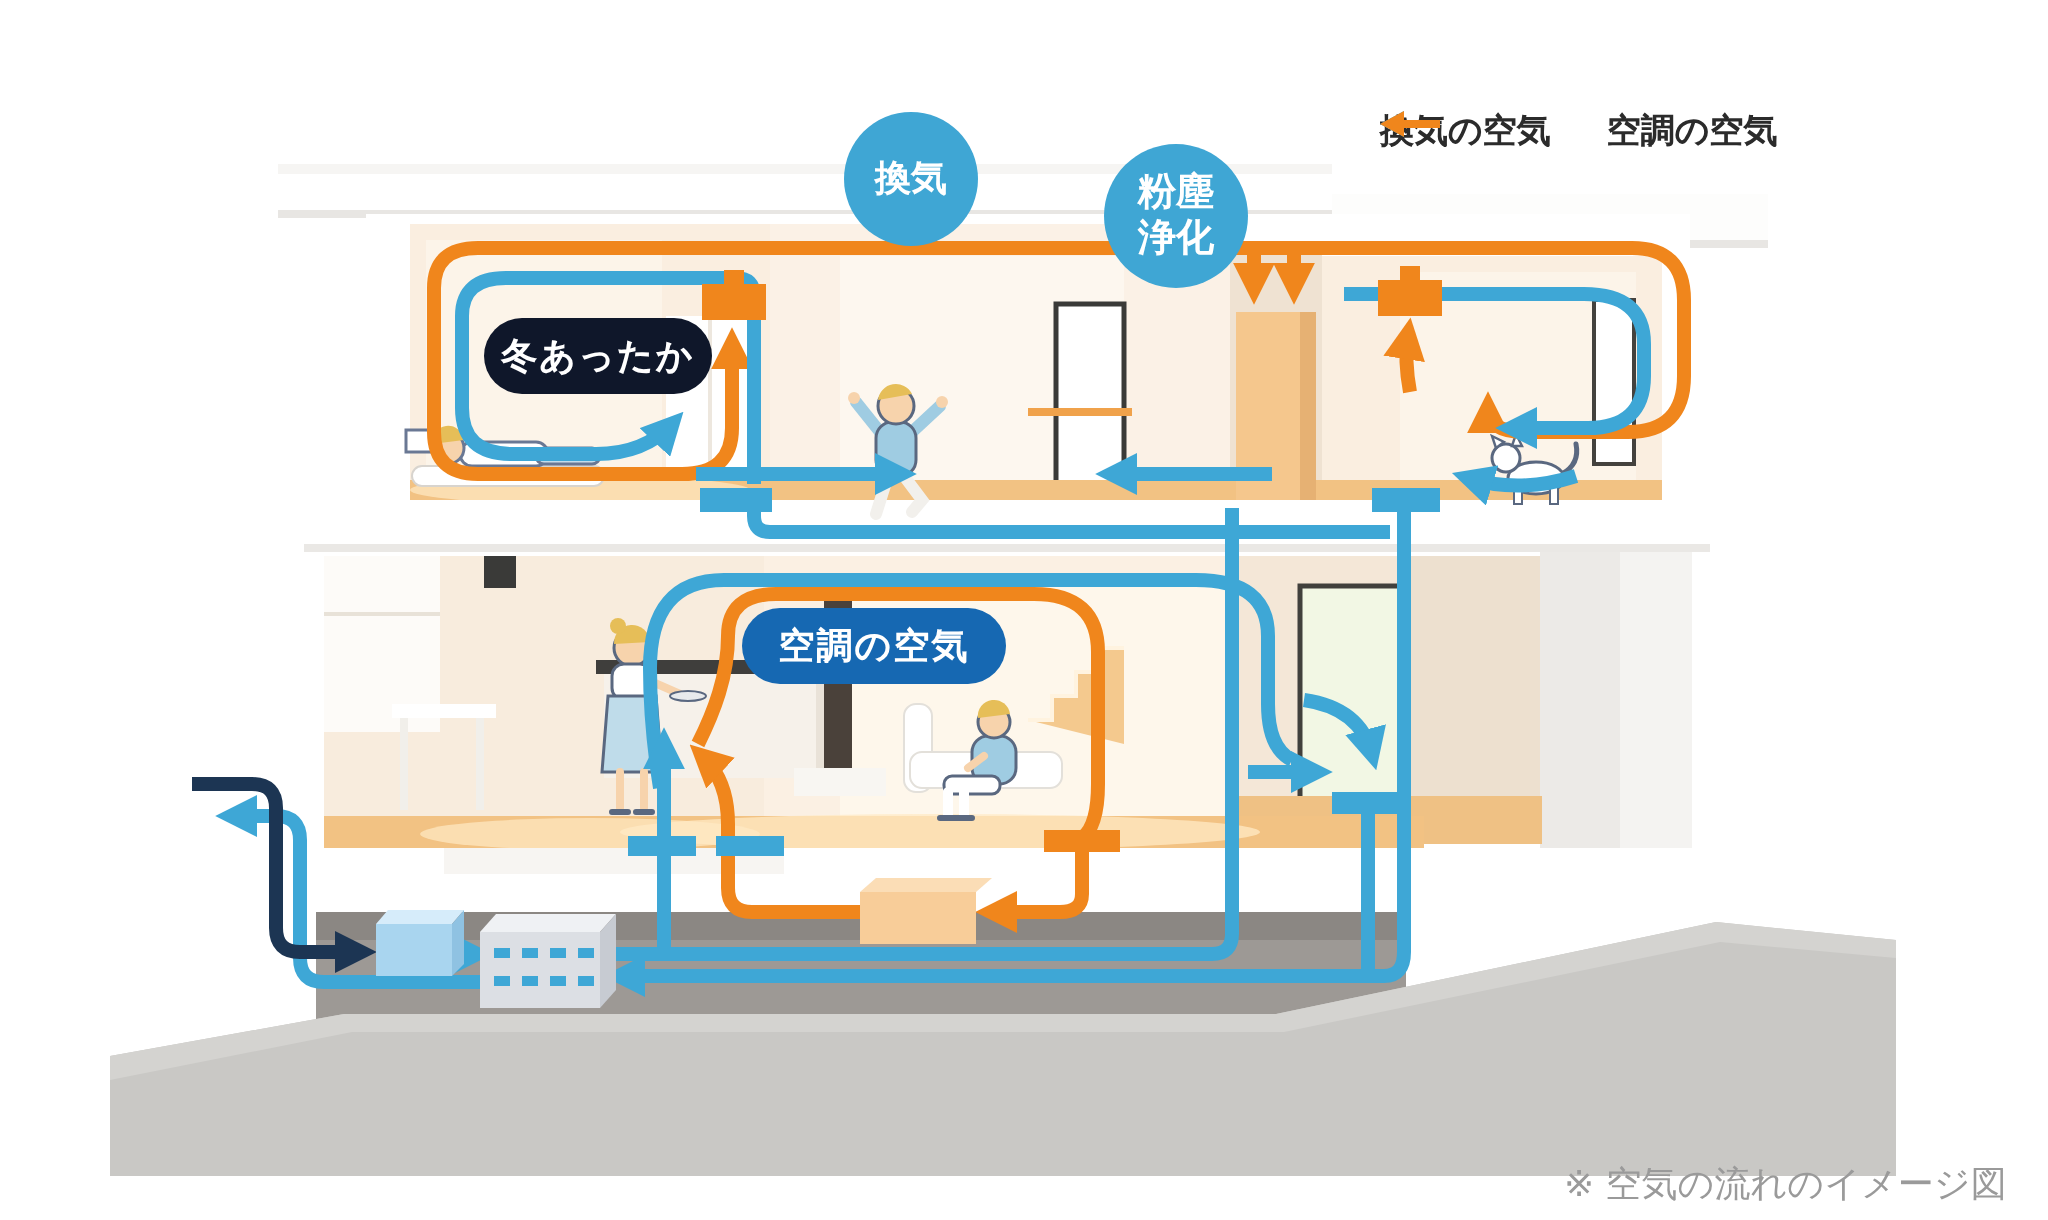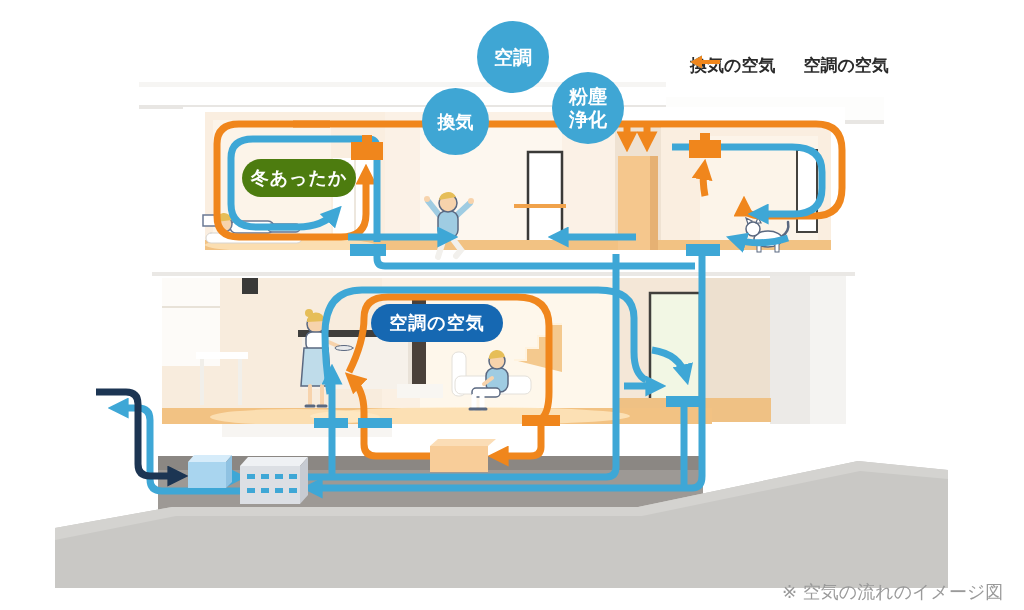--- a/index.html
+++ b/index.html
@@ -3,26 +3,26 @@
 <meta charset="utf-8">
 <style>
   html,body{margin:0;padding:0;background:#fff;}
   .stage{position:relative;width:1024px;height:610px;background:#ffffff;overflow:hidden;
          font-family:"DejaVu Sans","Liberation Sans",sans-serif;}
   .stage svg{position:absolute;left:0;top:0;}
   .feature-circle{position:absolute;border-radius:50%;background:#3FA6D4;color:#fff;
     display:flex;align-items:center;justify-content:center;font-weight:bold;text-align:center;
     line-height:1.2;white-space:pre-line;}
   .circle-aircon{left:477px;top:21px;width:72px;height:72px;font-size:19px;}
-  .circle-vent{left:422px;top:88px;width:67px;height:67px;font-size:18px;}
+  .circle-vent{left:422px;top:56px;width:67px;height:67px;font-size:18px;}
   .circle-dust{left:552px;top:72px;width:72px;height:72px;font-size:19px;}
   .badge{position:absolute;color:#fff;font-weight:bold;display:flex;align-items:center;
     justify-content:center;letter-spacing:1px;}
   .badge-winter{left:242px;top:159px;width:114px;height:38px;border-radius:19px;
-    background:#4d7c0f;font-size:18px;}
+    background:#0f172a;font-size:18px;}
   .badge-summer{left:371px;top:304px;width:132px;height:38px;border-radius:19px;
     background:#1668B2;font-size:18px;}
   .legend{position:absolute;left:690px;top:54px;display:flex;gap:28px;align-items:center;
     font-size:17px;font-weight:bold;color:#2b2b2b;}
   .legend-item{display:flex;align-items:center;gap:7px;}
   .footnote{position:absolute;left:782px;top:580px;font-size:18px;color:#9A9A9A;}
 </style>
 </head>
 <body>
 
@@ -219,21 +219,20 @@
       <rect x="275" y="474" width="8" height="5"></rect>
           <rect x="289" y="474" width="8" height="5"></rect>
       <rect x="247" y="488" width="8" height="5"></rect>
           <rect x="261" y="488" width="8" height="5"></rect>
       <rect x="275" y="488" width="8" height="5"></rect>
           <rect x="289" y="488" width="8" height="5"></rect>
     </g>
   </g>
 </svg>
 
-<div class="feature-circle circle-aircon">空調</div>
 <div class="feature-circle circle-vent">換気</div>
 <div class="feature-circle circle-dust">粉塵
 浄化</div>
 
 <div class="badge badge-winter">冬あったか</div>
 <div class="badge badge-summer">空調の空気</div>
 
 <div class="legend">
   <div class="legend-item">
     <svg width="30" height="16">

